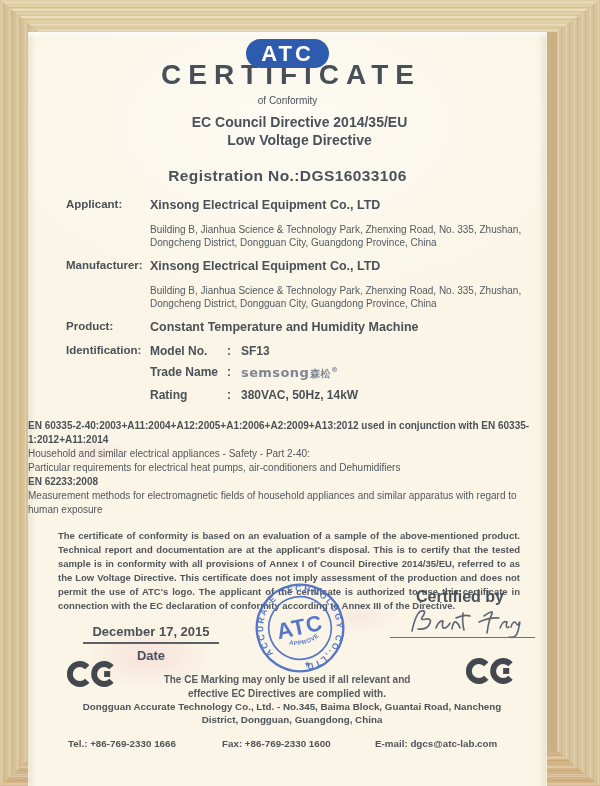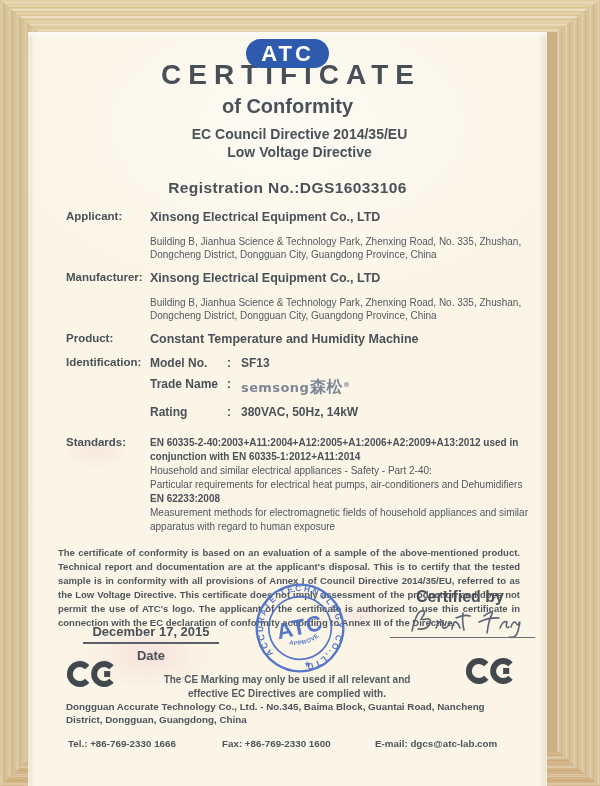--- a/index.html
+++ b/index.html
@@ -32,51 +32,51 @@
       radial-gradient(ellipse 45px 22px at 68px 420px,rgba(235,120,170,.12),transparent 70%),
       radial-gradient(ellipse 60px 25px at 330px 585px,rgba(235,120,170,.10),transparent 70%),
       radial-gradient(ellipse 420px 250px at 50% 12%,rgba(255,255,255,.55),transparent 75%);
     box-shadow:inset 0 3px 4px rgba(255,255,255,.9),inset 3px 0 5px rgba(160,130,80,.18),inset -3px -3px 6px rgba(160,130,80,.25);}
   
   .hdr{padding-top:7px;text-align:center;}
   .atc-pill{position:relative;z-index:3;display:inline-block;background:#2e5bad;color:#fff;
     font-weight:bold;font-size:22px;line-height:29px;padding:0 15px;border-radius:15px;letter-spacing:3px;}
   .cert-title{position:relative;z-index:1;margin-top:-9px;font-size:28px;font-weight:bold;
     letter-spacing:7px;padding-left:7px;color:#484f57;}
-  .sub{font-size:20px;font-weight:bold;margin-top:4px;}
+  .sub{font-size:10px;font-weight:normal;margin-top:4px;}
   .dir{font-size:14px;font-weight:bold;line-height:1.32;margin-top:7px;margin-left:24px;}
   .reg{font-size:15.5px;font-weight:bold;margin-top:17px;letter-spacing:.4px;}
   
   .fields{margin-top:13px;}
   .frow{display:flex;margin-bottom:10px;}
   .flabel{width:122px;padding-left:38px;box-sizing:border-box;font-size:11.5px;font-weight:bold;flex:none;}
   .fval{flex:1;padding-right:17px;}
   .fname{font-size:12.5px;font-weight:bold;}
   .faddr{font-size:10px;line-height:1.3;margin-top:11px;color:#535a61;}
   .id-row{display:flex;margin-bottom:7px;font-size:12px;font-weight:bold;}
   .id-l{width:77px;flex:none;}
   .id-c{width:14px;flex:none;}
   .brand{font-family:"DejaVu Sans",sans-serif;color:#7e8695;font-weight:bold;font-size:13px;letter-spacing:.4px;}
-  .brand .cn{font-size:16px;margin-left:1px;}
+  .brand .cn{font-size:10px;margin-left:1px;}
   .brand sup{font-size:7px;}
   .std-line{font-size:10px;line-height:1.4;color:#51575e;}
   .std-line.b{font-weight:bold;color:#4b5158;}
   .statement{margin:12px 27px 0 30px;text-align:justify;font-size:9.5px;font-weight:bold;line-height:1.48;color:#50565d;}
   
   .certified{position:absolute;left:357px;top:556px;width:150px;text-align:center;font-size:16px;font-weight:bold;}
   .sig-svg{position:absolute;left:378px;top:571px;}
   .sig-line{position:absolute;left:362px;top:605px;width:145px;border-top:1.5px solid #6b7077;}
   .date-val{position:absolute;left:55px;top:592px;width:136px;text-align:center;font-size:13px;font-weight:bold;
     border-bottom:2px solid #5a6066;padding-bottom:3px;}
   .date-lbl{position:absolute;left:55px;top:616px;width:136px;text-align:center;font-size:13px;font-weight:bold;}
   .stamp{position:absolute;left:226px;top:550px;width:92px;height:92px;transform:rotate(-12deg);opacity:.93;}
   .ce-left{position:absolute;left:38px;top:627px;}
   .ce-right{position:absolute;left:437px;top:624px;}
   .ce-note{position:absolute;left:134px;top:641px;width:250px;text-align:center;font-size:10px;font-weight:bold;line-height:1.35;color:#555b62;}
-  .footer-addr{position:absolute;left:38px;top:669px;width:452px;font-size:9.8px;font-weight:bold;line-height:1.3;color:#4e545b;}
+  .footer-addr{position:absolute;left:38px;top:669px;width:452px;font-size:9.8px;font-weight:bold;line-height:1.3;color:#4e545b;text-align:center;}
   .contacts{position:absolute;left:38px;top:706px;width:470px;height:14px;font-size:9.8px;font-weight:bold;color:#4e545b;text-align:center;}
   .contacts .tel{position:absolute;left:2px;}
   .contacts .fax{position:absolute;left:156px;}
   .contacts .email{position:absolute;left:309px;}
 </style>
 </head>
 <body>
 
 <div>
   <div class="frame f-top"></div>
@@ -137,21 +137,20 @@
           </div>
           <div class="id-row">
             <span class="id-l">Rating</span>
             <span class="id-c">:</span>
             <span>380VAC, 50Hz, 14kW</span>
           </div>
         </div>
       </div>
 
       <div class="frow">
-        <div class="flabel">Standards:</div>
         <div class="fval">
           <div class="std-line b">EN 60335-2-40:2003+A11:2004+A12:2005+A1:2006+A2:2009+A13:2012 used in conjunction with EN 60335-1:2012+A11:2014</div>
           <div class="std-line">Household and similar electrical appliances - Safety - Part 2-40:</div>
           <div class="std-line">Particular requirements for electrical heat pumps, air-conditioners and Dehumidifiers</div>
           <div class="std-line b">EN 62233:2008</div>
           <div class="std-line">Measurement methods for electromagnetic fields of household appliances and similar apparatus with regard to human exposure</div>
         </div>
       </div>
     </div>
 

